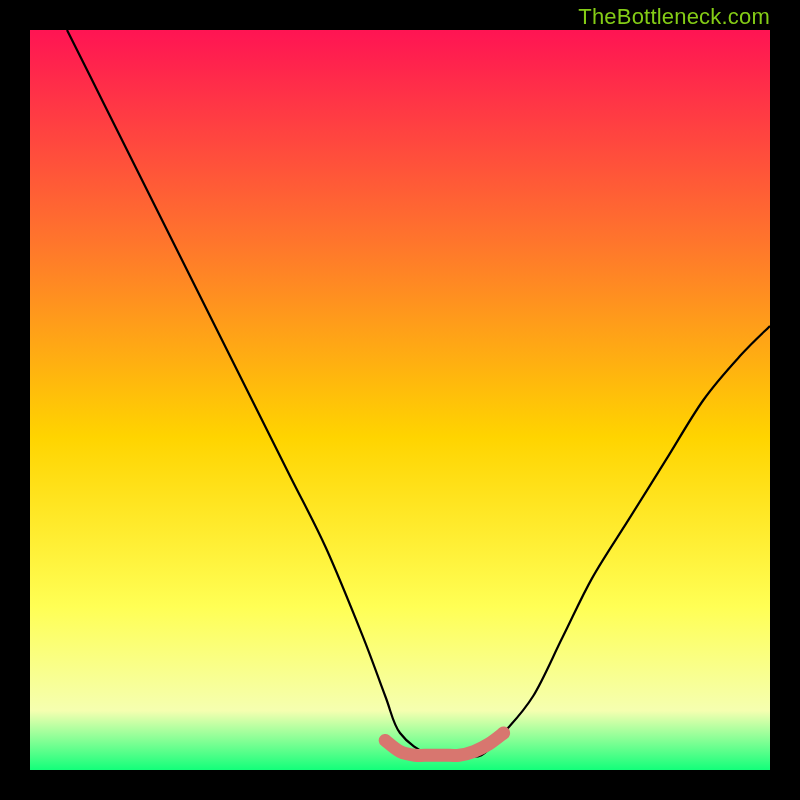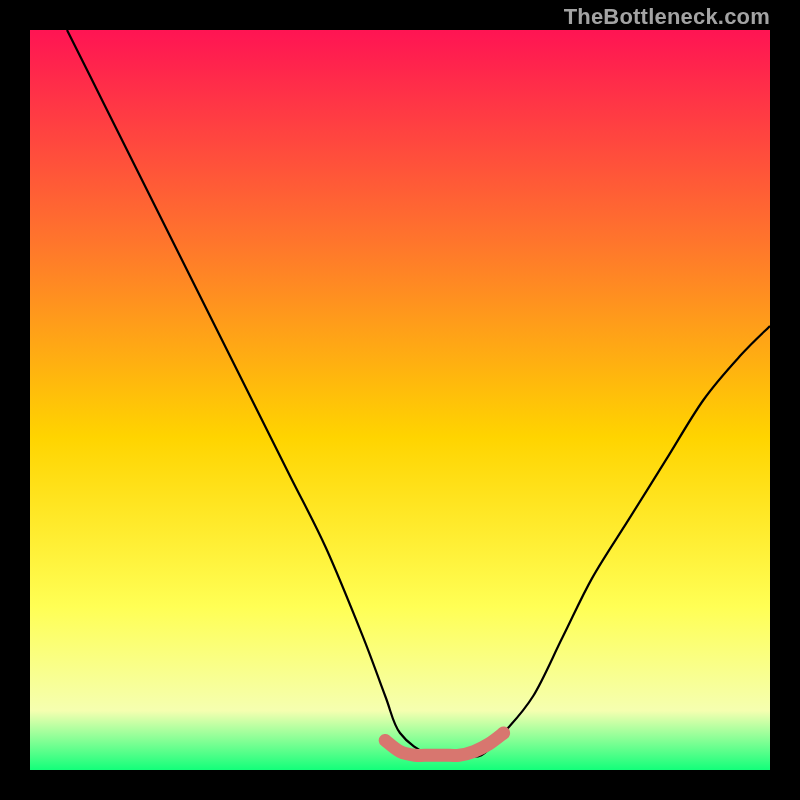--- a/index.html
+++ b/index.html
@@ -36,23 +36,23 @@
     position: absolute;
     left: 0;
     top: 0;
     width: 100%;
     height: 100%;
   }
   .watermark {
     position: absolute;
     top: 4px;
     right: 30px;
-    color: #a3a3a3;
+    color: #84cc16;
     font-size: 22px;
-    font-weight: 700;
+    font-weight: 400;
     letter-spacing: 0.2px;
   }
 </style>
 </head>
 <body>
 
 <div class="frame">
 
   <div class="watermark">TheBottleneck.com</div>
 

